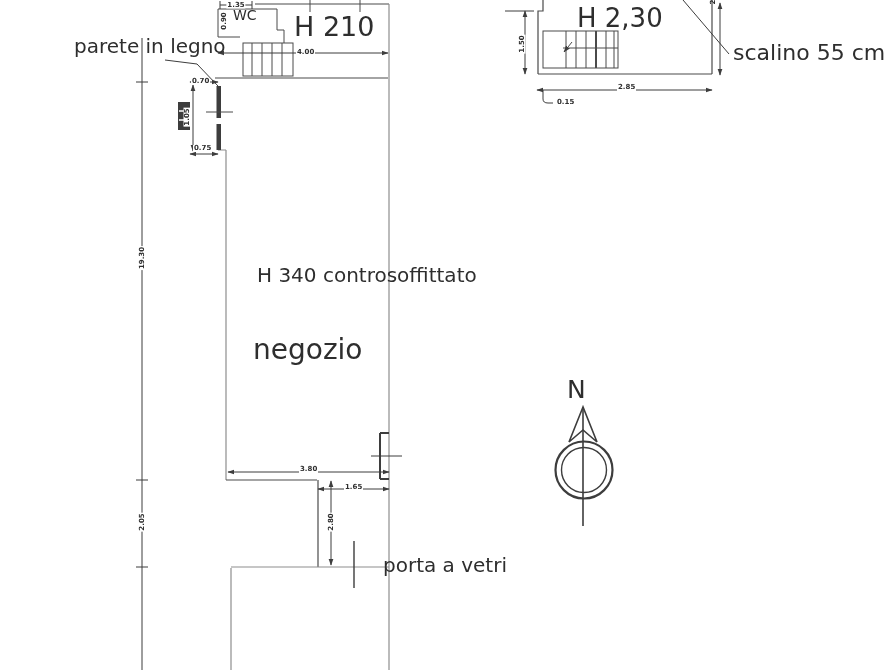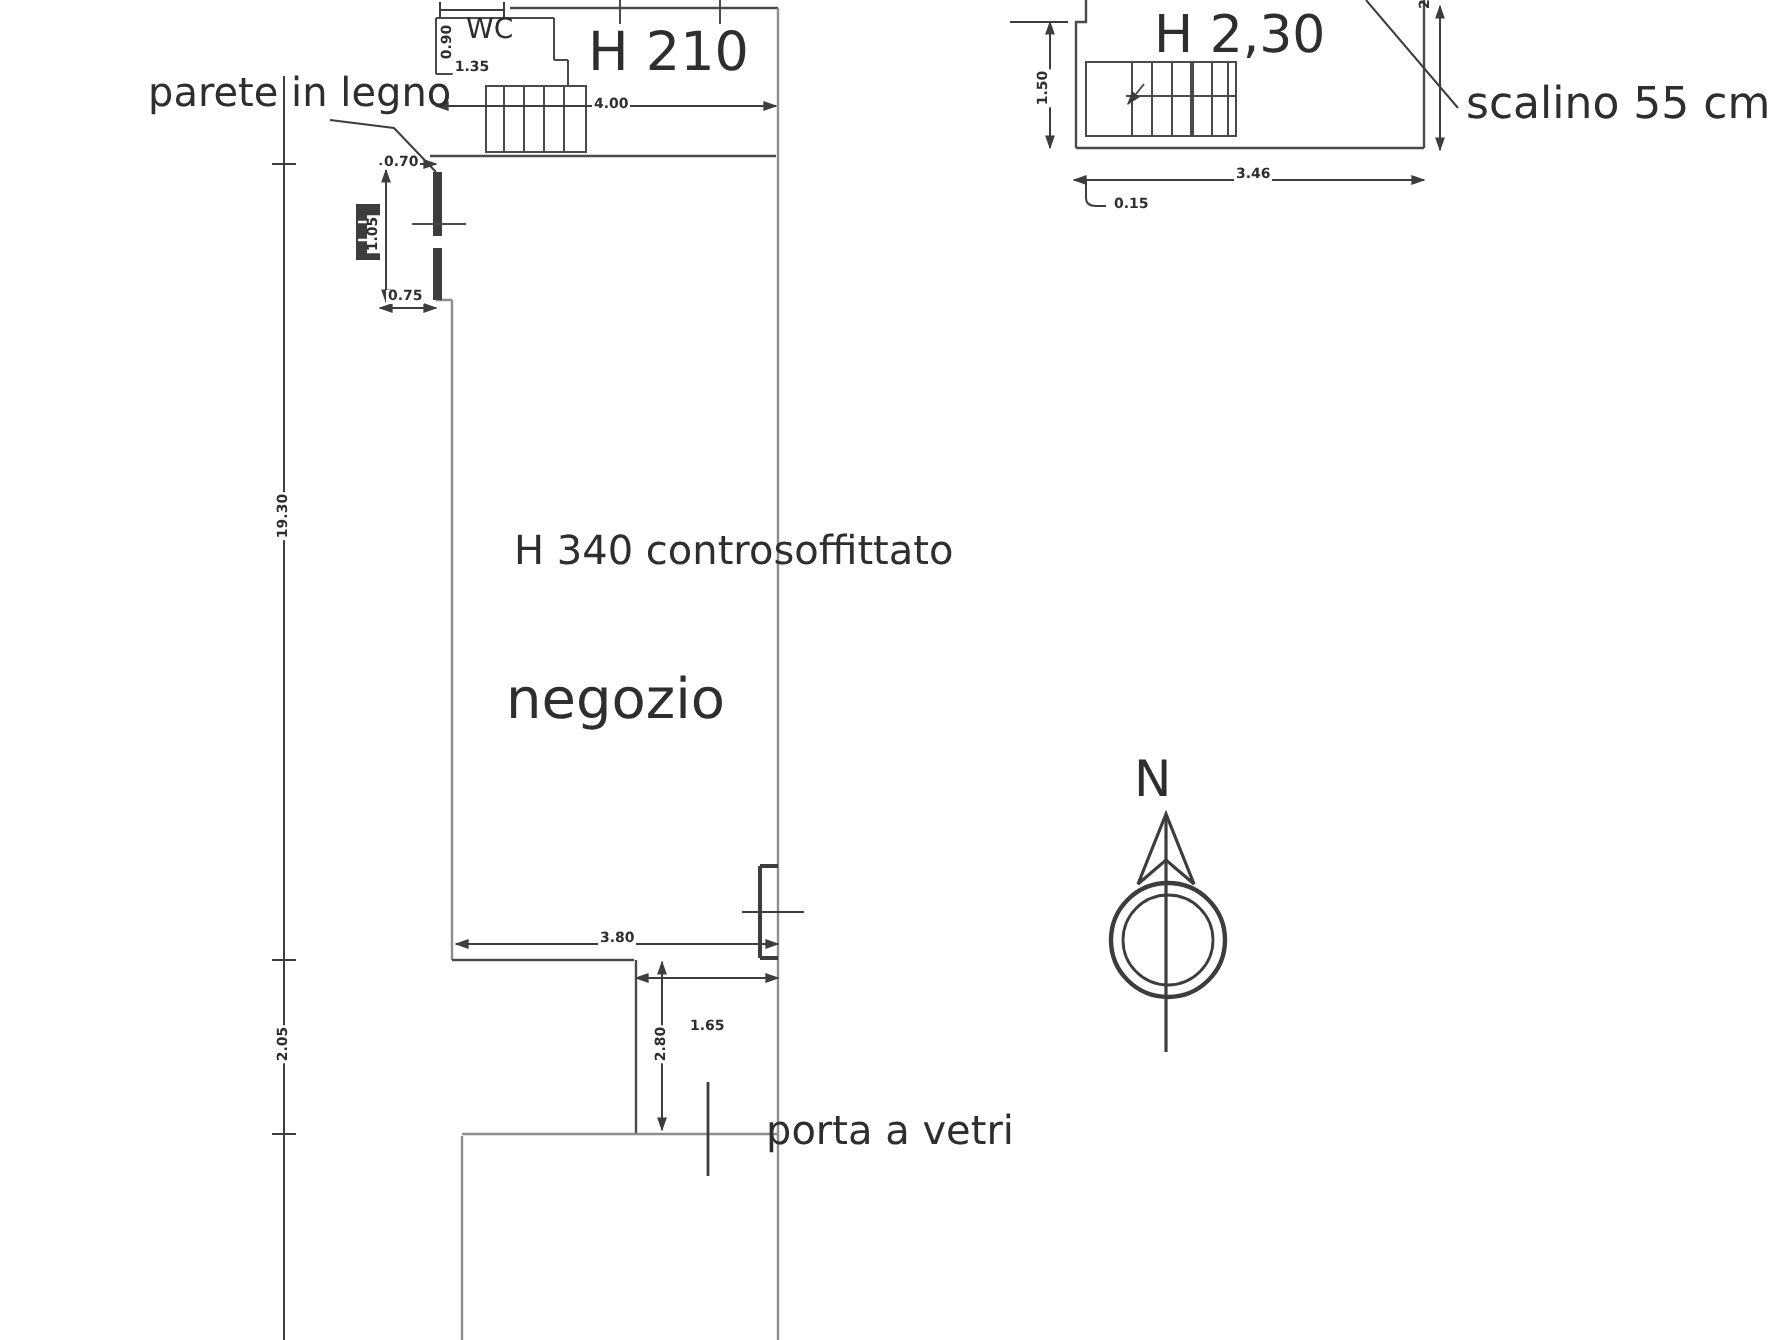--- a/index.html
+++ b/index.html
@@ -116,29 +116,29 @@
   <span class="lbl big" style="left:74px;top:36px;">parete in legno</span>
   <span class="lbl" style="left:233px;top:8px;font-size:14px;text-align:right;">WC</span>
   <span class="lbl huge" style="left:294px;top:13px;">H 210</span>
   <span class="lbl big" style="left:257px;top:265px;">H 340 controsoffittato</span>
   <span class="lbl" style="left:253px;top:336px;font-size:28px;">negozio</span>
   <span class="lbl big" style="left:383px;top:555px;">porta a vetri</span>
   <span class="lbl" style="left:577px;top:5px;font-size:26px;">H 2,30</span>
   <span class="lbl" style="left:733px;top:42px;font-size:22px;">scalino 55 cm</span>
   <span class="lbl" style="left:567px;top:377px;font-size:25px;">N</span>
 
-  <span class="lbl dim ctr" style="left:236px;top:5px;margin-top:29px;">1.35</span>
+  <span class="lbl dim ctr" style="left:236px;top:5px;">1.35</span>
   <span class="lbl dim rot" style="left:224px;top:21px;">0.90</span>
   <span class="lbl dim" style="left:296px;top:49px;">4.00</span>
   <span class="lbl dim" style="left:191px;top:78px;text-align:right;">0.70</span>
   <span class="lbl dim rot" style="left:187px;top:117px;">1.05</span>
   <span class="lbl dim" style="left:193px;top:145px;">0.75</span>
   <span class="lbl dim rot" style="left:142px;top:258px;">19.30</span>
   <span class="lbl dim rot" style="left:142px;top:522px;">2.05</span>
   <span class="lbl dim" style="left:299px;top:466px;">3.80</span>
-  <span class="lbl dim" style="left:344px;top:510px;text-align:center;">1.65</span>
+  <span class="lbl dim" style="left:344px;top:484px;text-align:center;">1.65</span>
   <span class="lbl dim rot" style="left:331px;top:522px;">2.80</span>
-  <span class="lbl dim" style="left:617px;top:84px;">3.46</span>
+  <span class="lbl dim" style="left:617px;top:84px;">2.85</span>
   <span class="lbl dim" style="left:556px;top:99px;">0.15</span>
   <span class="lbl dim rot" style="left:522px;top:44px;">1.50</span>
   <span class="lbl dim rot" style="left:713px;top:2px;background:none;">2</span>
 
 </div>
 
 </body></html>

